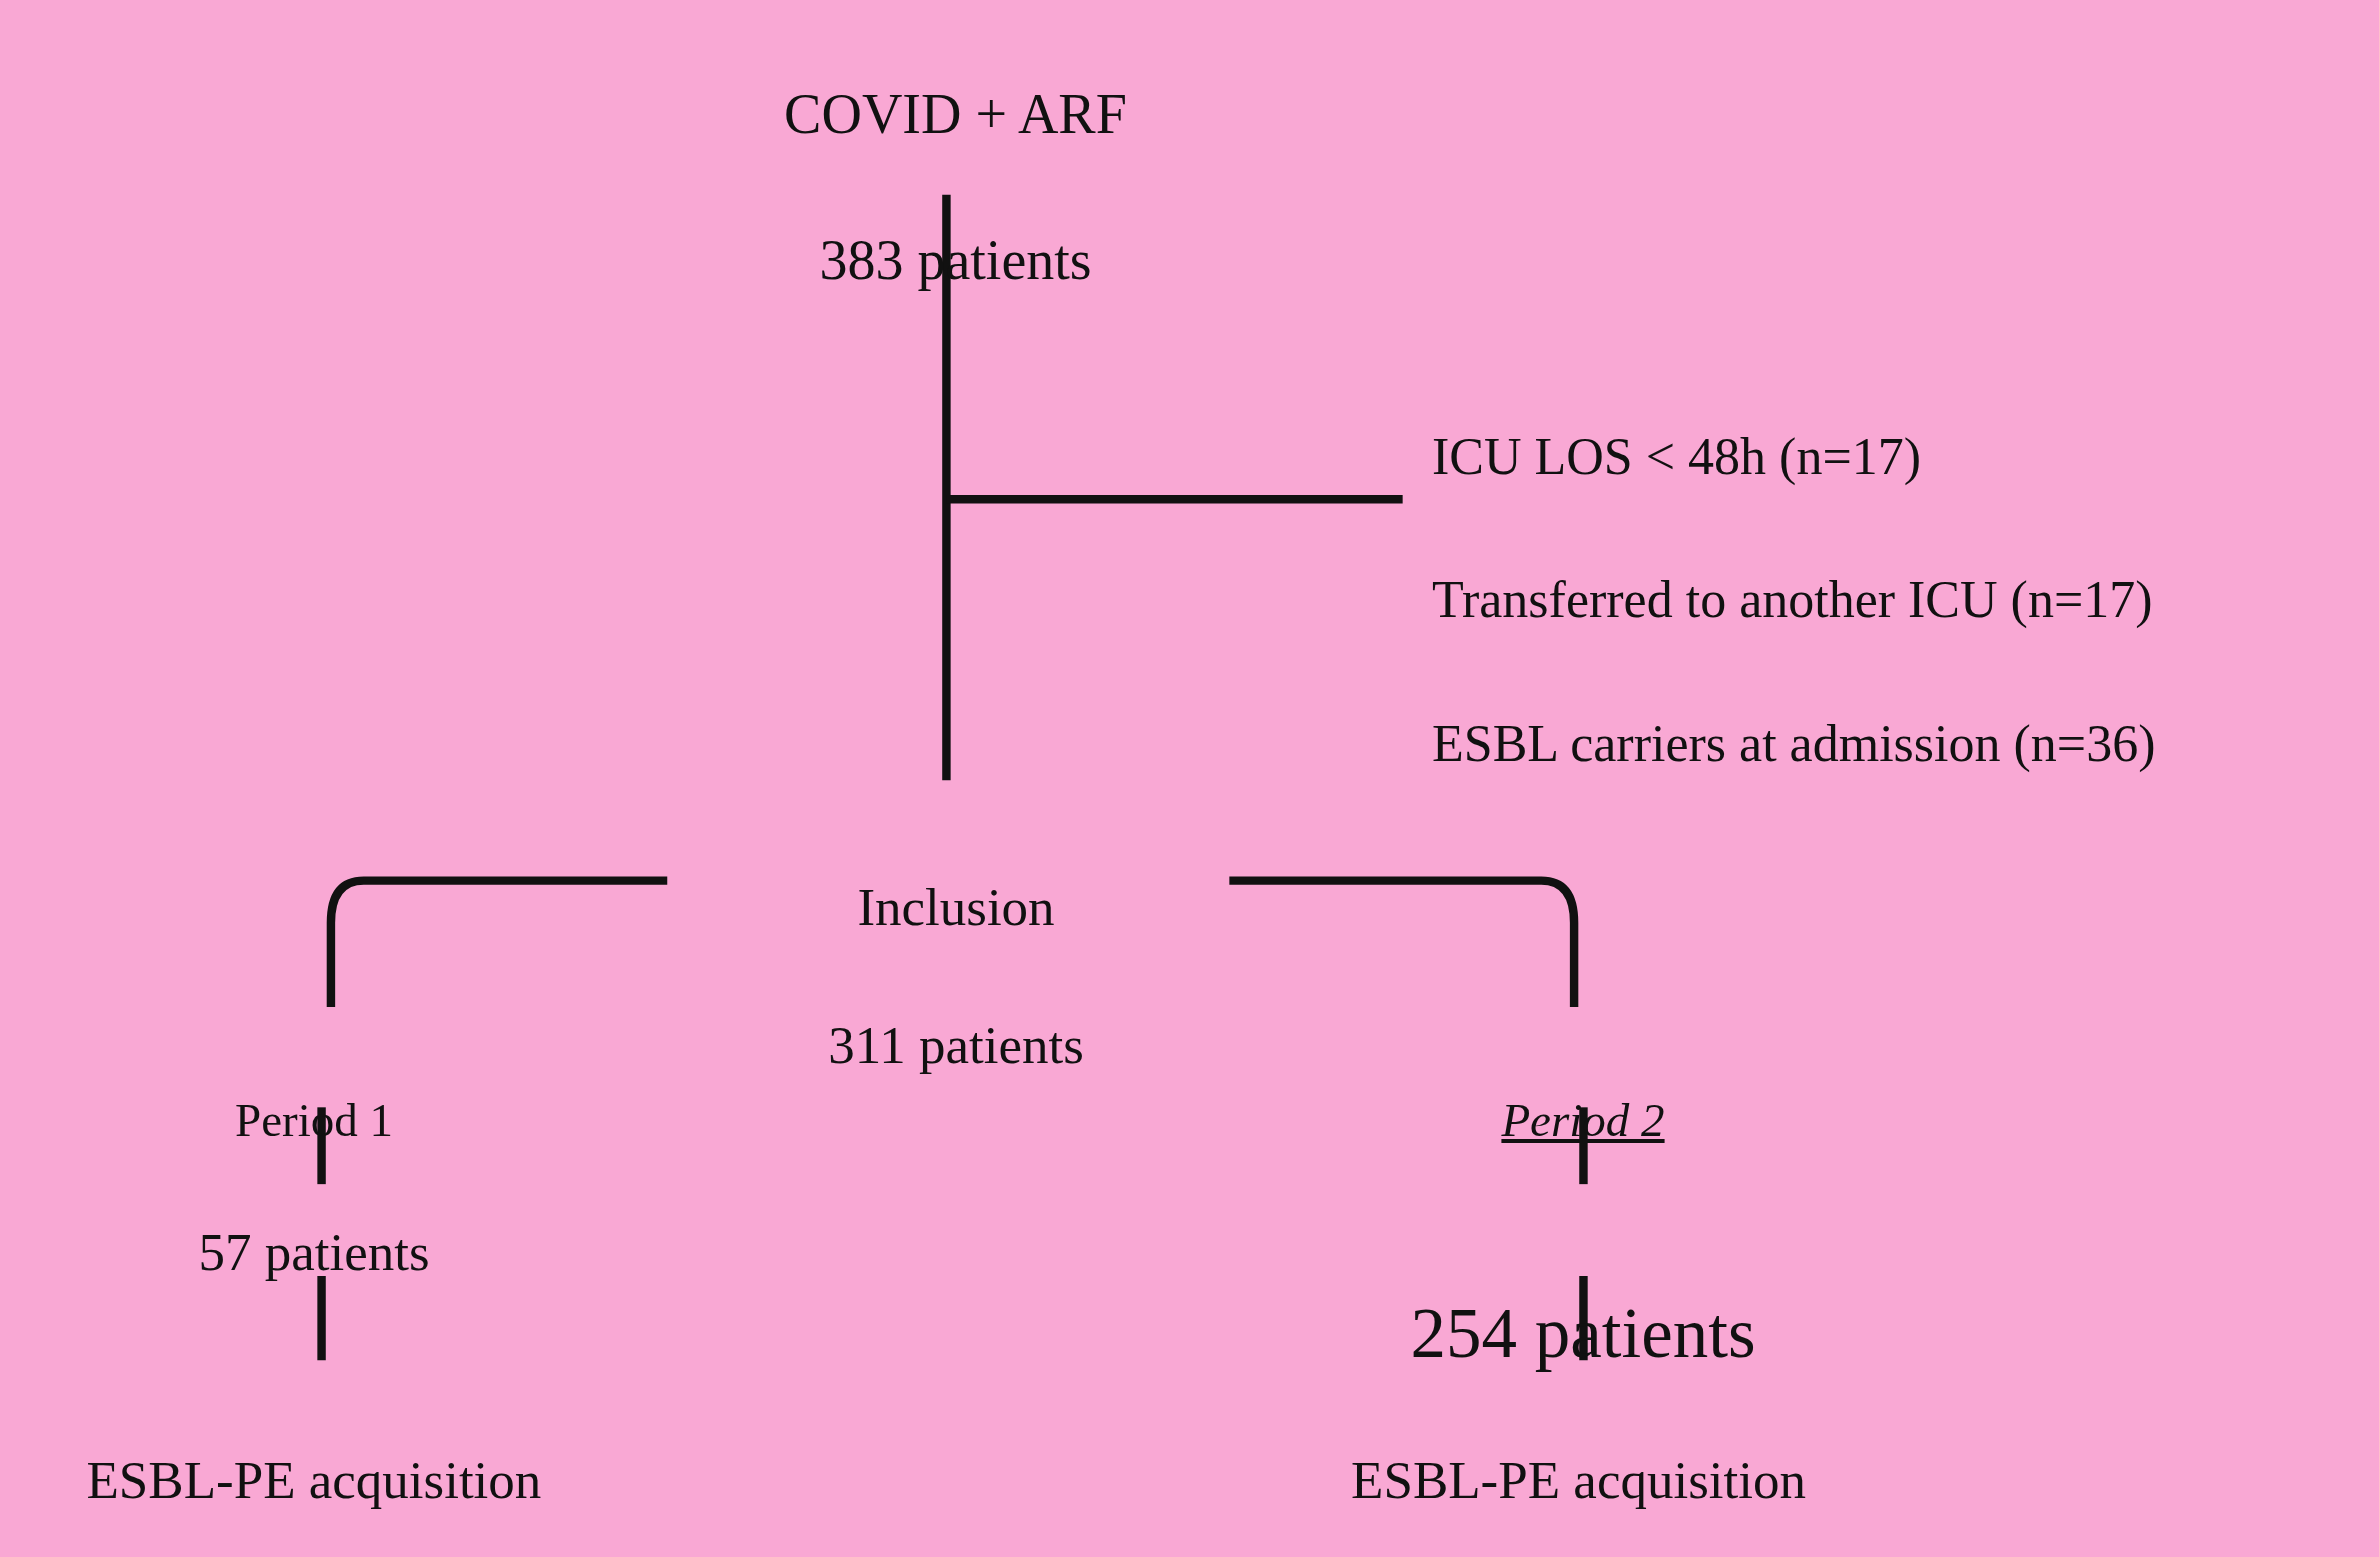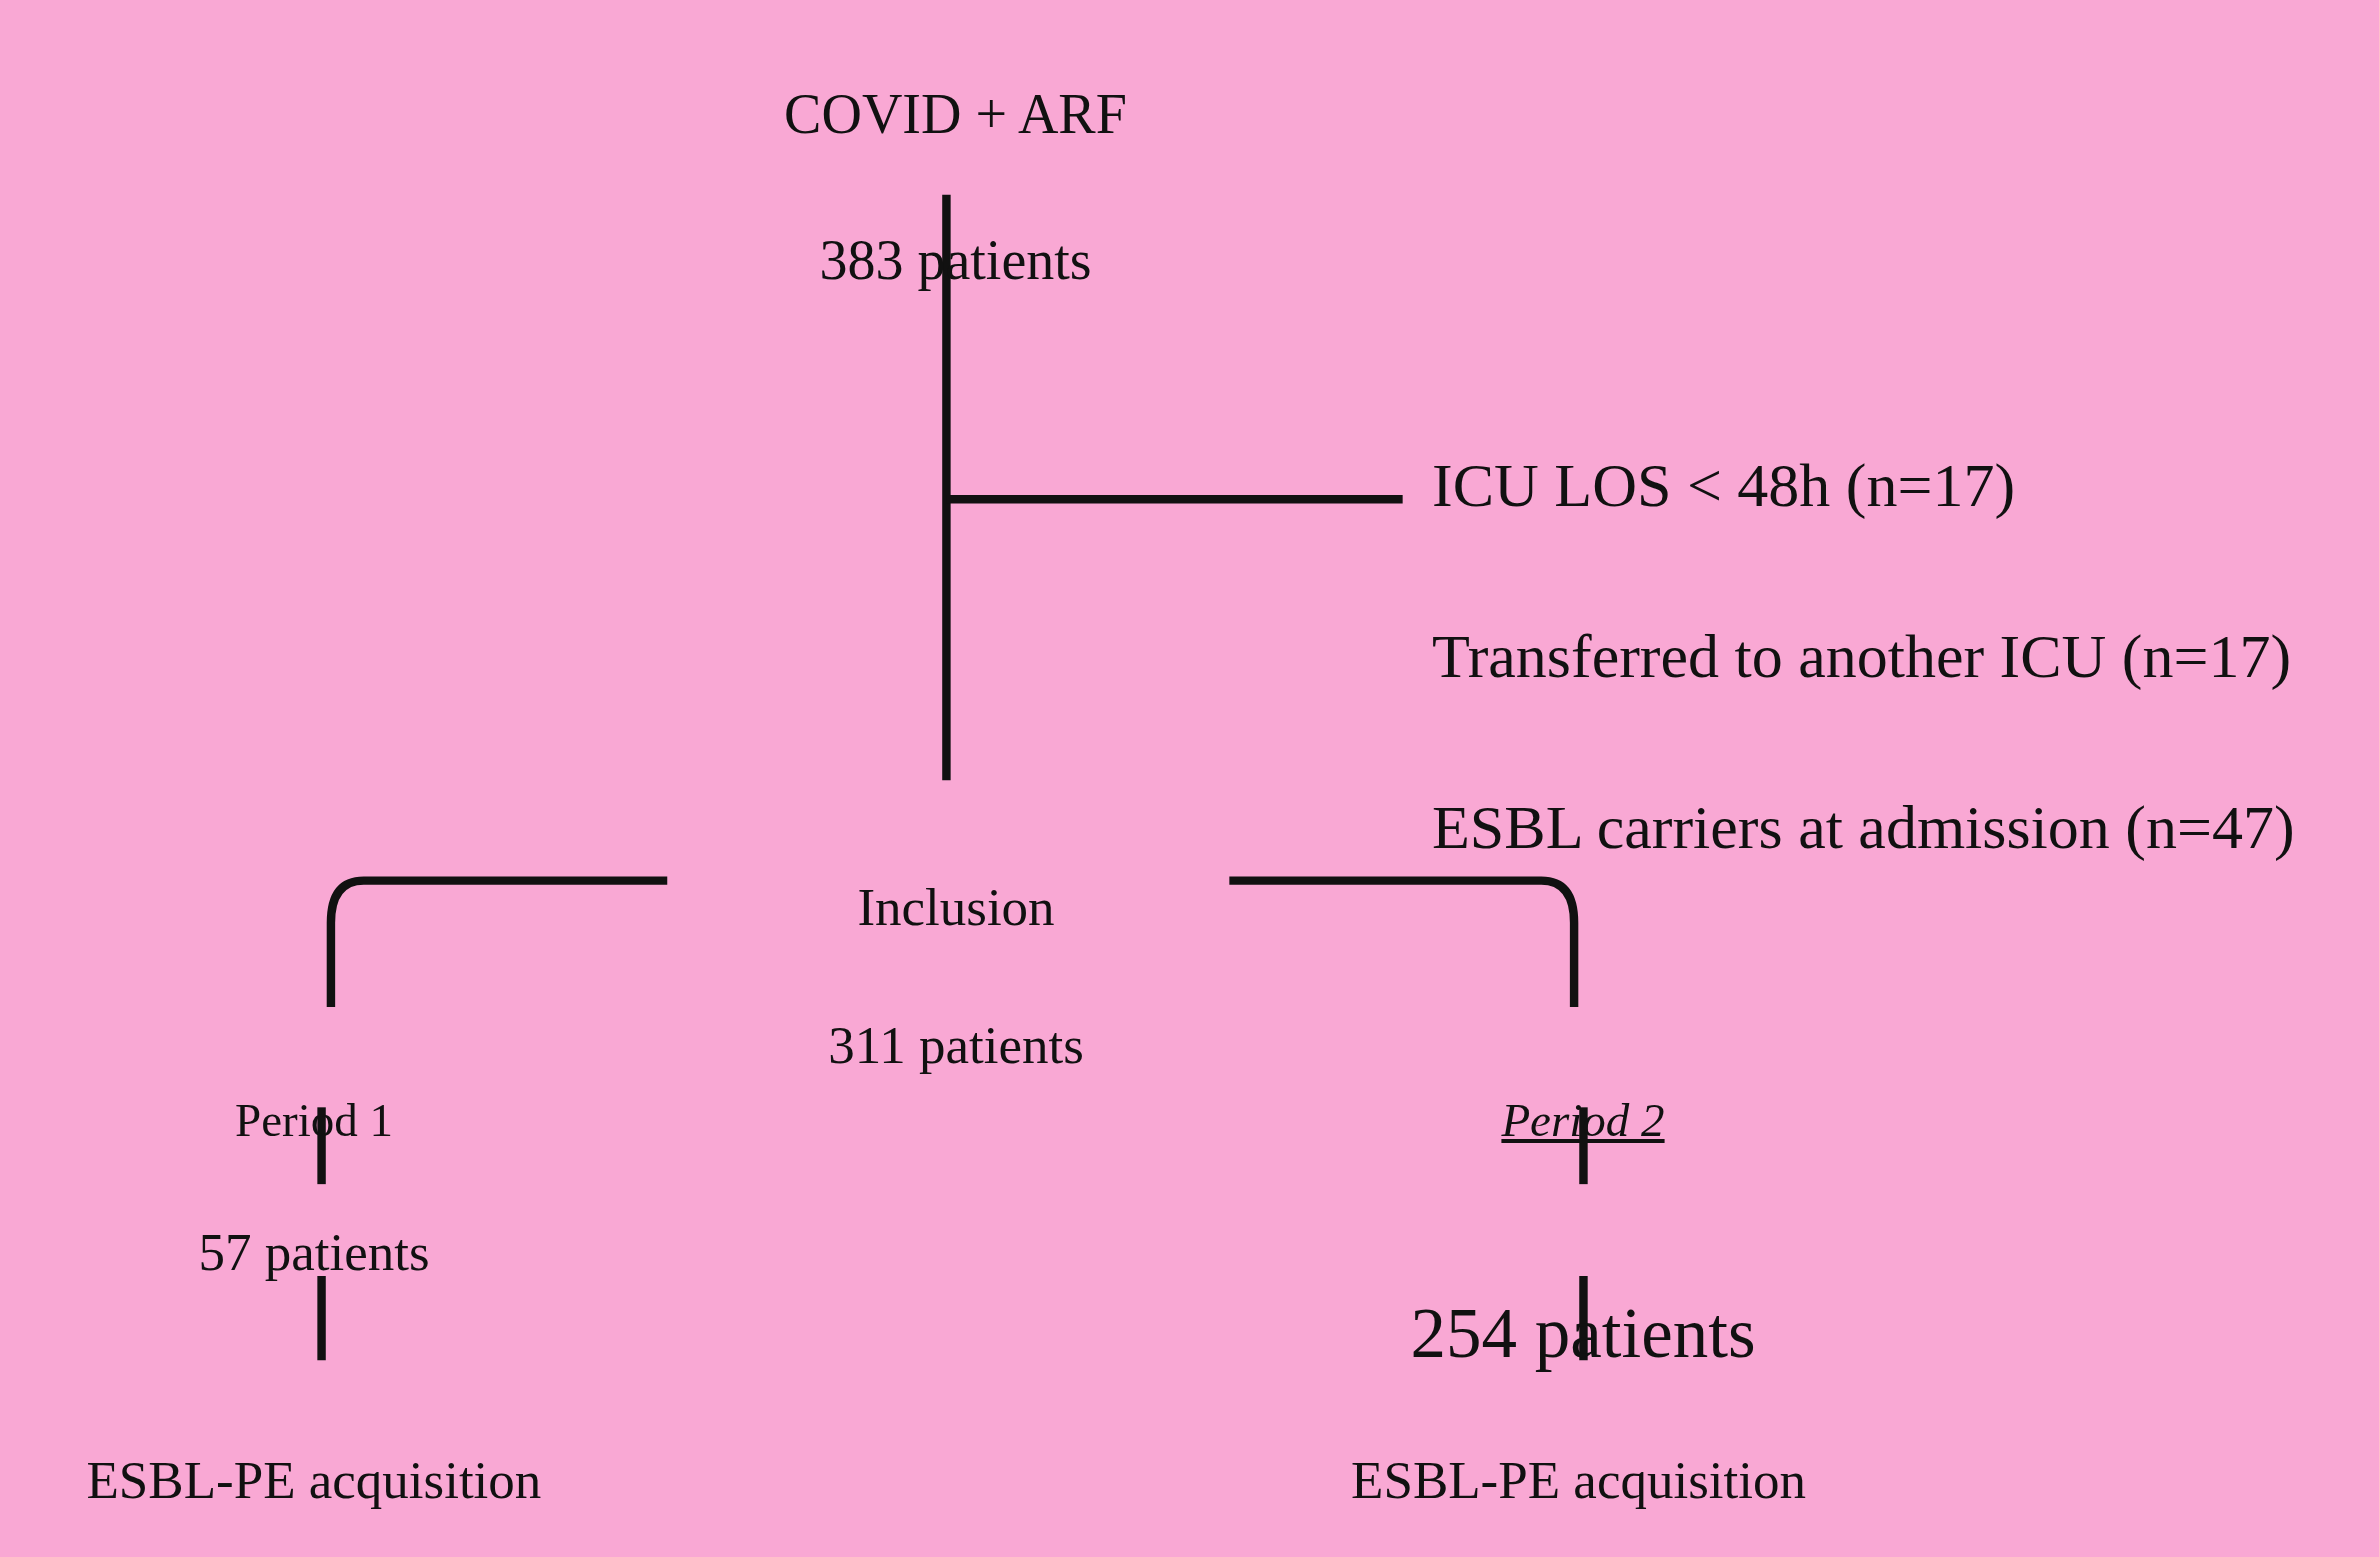--- a/index.html
+++ b/index.html
@@ -30,24 +30,24 @@
   
   #root-node {
     left: 487px;
     top: 5.6px;
     width: 937px;
     font-size: 56px;
   }
   
   #exclusion-node {
     left: 1432px;
-    top: 357px;
+    top: 349px;
     width: 946px;
     text-align: left;
-    font-size: 62px;
+    font-size: 52px;
     line-height: 1.38;
   }
   #exclusion-node .node-line {
     text-align: left;
   }
   
   #inclusion-node {
     left: 581px;
     top: 804px;
     width: 750px;
@@ -126,21 +126,21 @@
   </svg>
 
   <div class="node" id="root-node">
     <span class="node-line">COVID + ARF</span>
     <span class="node-line">383 patients</span>
   </div>
 
   <div class="node" id="exclusion-node">
     <span class="node-line">ICU LOS &lt; 48h (n=17)</span>
     <span class="node-line">Transferred to another ICU (n=17)</span>
-    <span class="node-line">ESBL carriers at admission (n=47)</span>
+    <span class="node-line">ESBL carriers at admission (n=36)</span>
   </div>
 
   <div class="node" id="inclusion-node">
     <span class="node-line">Inclusion</span>
     <span class="node-line">311 patients</span>
   </div>
 
   <div class="node" id="period1-label">
     <span class="node-line">Period 1</span>
   </div>

